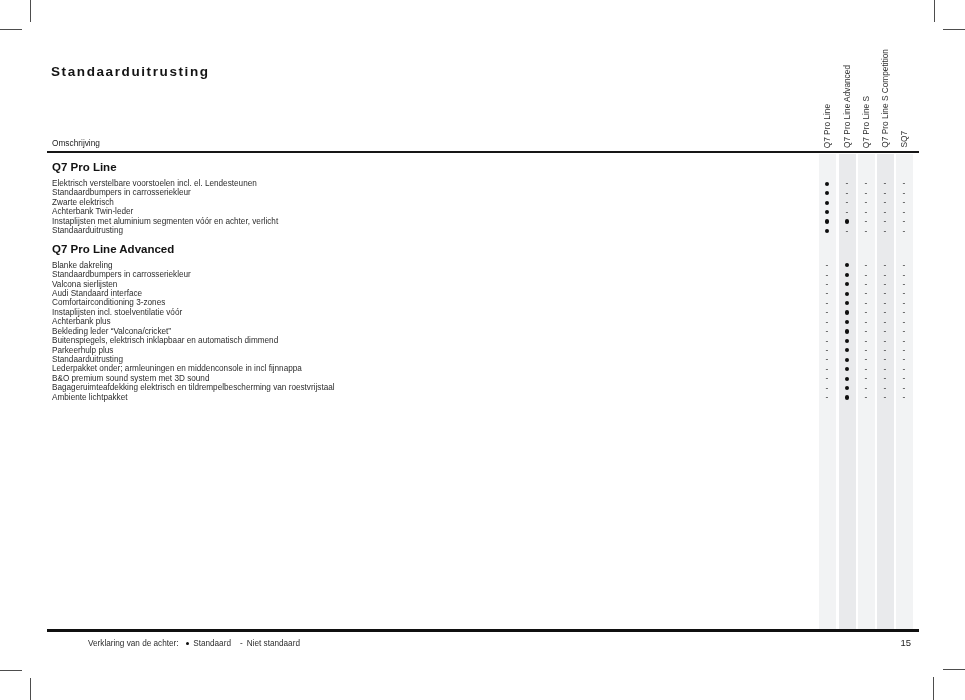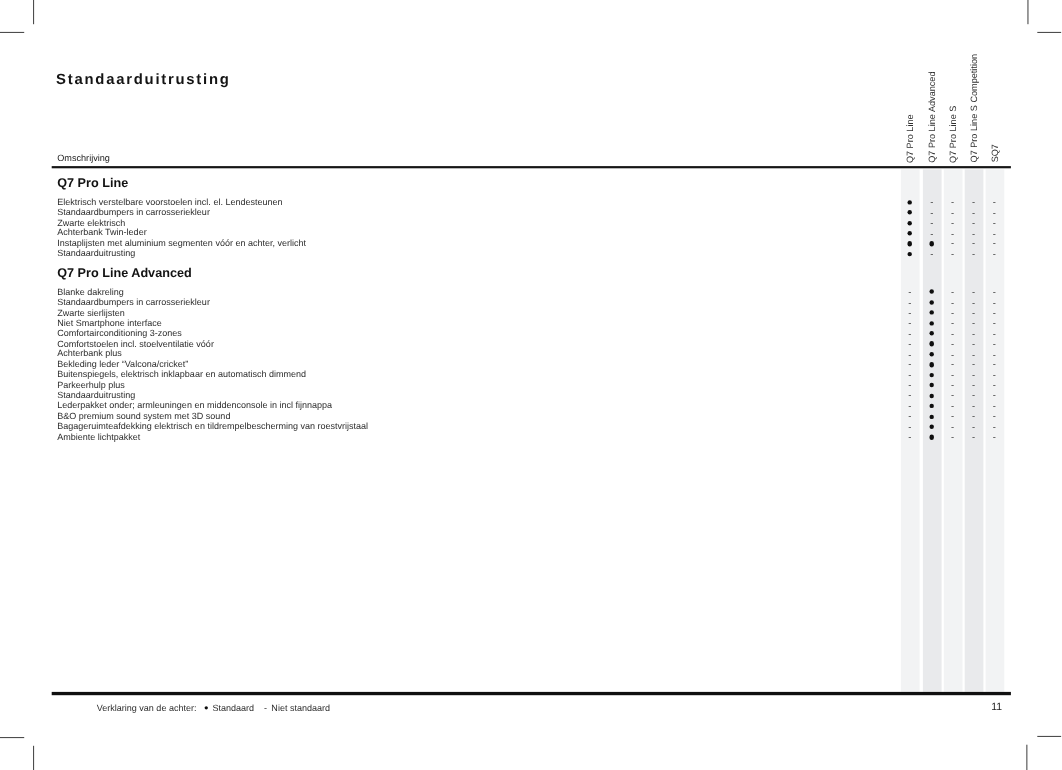--- a/index.html
+++ b/index.html
@@ -235,39 +235,39 @@
               <span class="mark-dash">-</span>
             </span>
             <span class="mark" style="left: 833px;">
               <span class="mark-dash">-</span>
             </span>
             <span class="mark" style="left: 852px;">
               <span class="mark-dash">-</span>
             </span>
           </div>
           <div class="row">
-            <span class="row-label">Zwarte sierlijsten</span>
-            <span class="mark" style="left: 775px;">
-              <span class="mark-dash">-</span>
-            </span>
-            <span class="mark" style="left: 795px;">
-              <span class="mark-dot"></span>
-            </span>
-            <span class="mark" style="left: 814px;">
-              <span class="mark-dash">-</span>
-            </span>
-            <span class="mark" style="left: 833px;">
-              <span class="mark-dash">-</span>
-            </span>
-            <span class="mark" style="left: 852px;">
-              <span class="mark-dash">-</span>
-            </span>
-          </div>
-          <div class="row">
-            <span class="row-label">Niet Smartphone interface</span>
+            <span class="row-label">Valcona sierlijsten</span>
+            <span class="mark" style="left: 775px;">
+              <span class="mark-dash">-</span>
+            </span>
+            <span class="mark" style="left: 795px;">
+              <span class="mark-dot"></span>
+            </span>
+            <span class="mark" style="left: 814px;">
+              <span class="mark-dash">-</span>
+            </span>
+            <span class="mark" style="left: 833px;">
+              <span class="mark-dash">-</span>
+            </span>
+            <span class="mark" style="left: 852px;">
+              <span class="mark-dash">-</span>
+            </span>
+          </div>
+          <div class="row">
+            <span class="row-label">Audi Standaard interface</span>
             <span class="mark" style="left: 775px;">
               <span class="mark-dash">-</span>
             </span>
             <span class="mark" style="left: 795px;">
               <span class="mark-dot"></span>
             </span>
             <span class="mark" style="left: 814px;">
               <span class="mark-dash">-</span>
             </span>
             <span class="mark" style="left: 833px;">
@@ -289,21 +289,21 @@
               <span class="mark-dash">-</span>
             </span>
             <span class="mark" style="left: 833px;">
               <span class="mark-dash">-</span>
             </span>
             <span class="mark" style="left: 852px;">
               <span class="mark-dash">-</span>
             </span>
           </div>
           <div class="row">
-            <span class="row-label">Comfortstoelen incl. stoelventilatie vóór</span>
+            <span class="row-label">Instaplijsten incl. stoelventilatie vóór</span>
             <span class="mark" style="left: 775px;">
               <span class="mark-dash">-</span>
             </span>
             <span class="mark" style="left: 795px;">
               <span class="mark-dot"></span>
             </span>
             <span class="mark" style="left: 814px;">
               <span class="mark-dash">-</span>
             </span>
             <span class="mark" style="left: 833px;">
@@ -486,15 +486,15 @@
     <span class="item">
       <span class="dot"></span>
       <span>Standaard</span>
     </span>
     <span class="item">
       <span class="dash">-</span>
       <span>Niet standaard</span>
     </span>
   </div>
 
-  <div class="pagenum">11</div>
+  <div class="pagenum">15</div>
 
 </div>
 
 </body></html>

